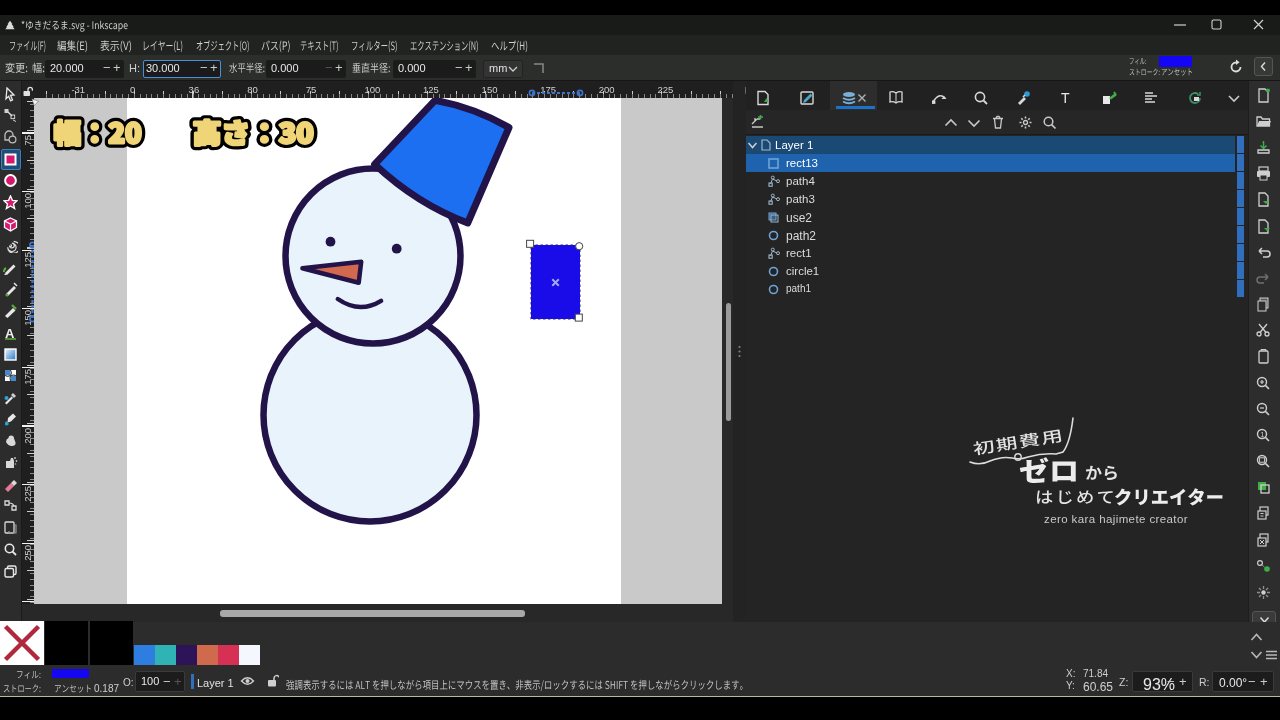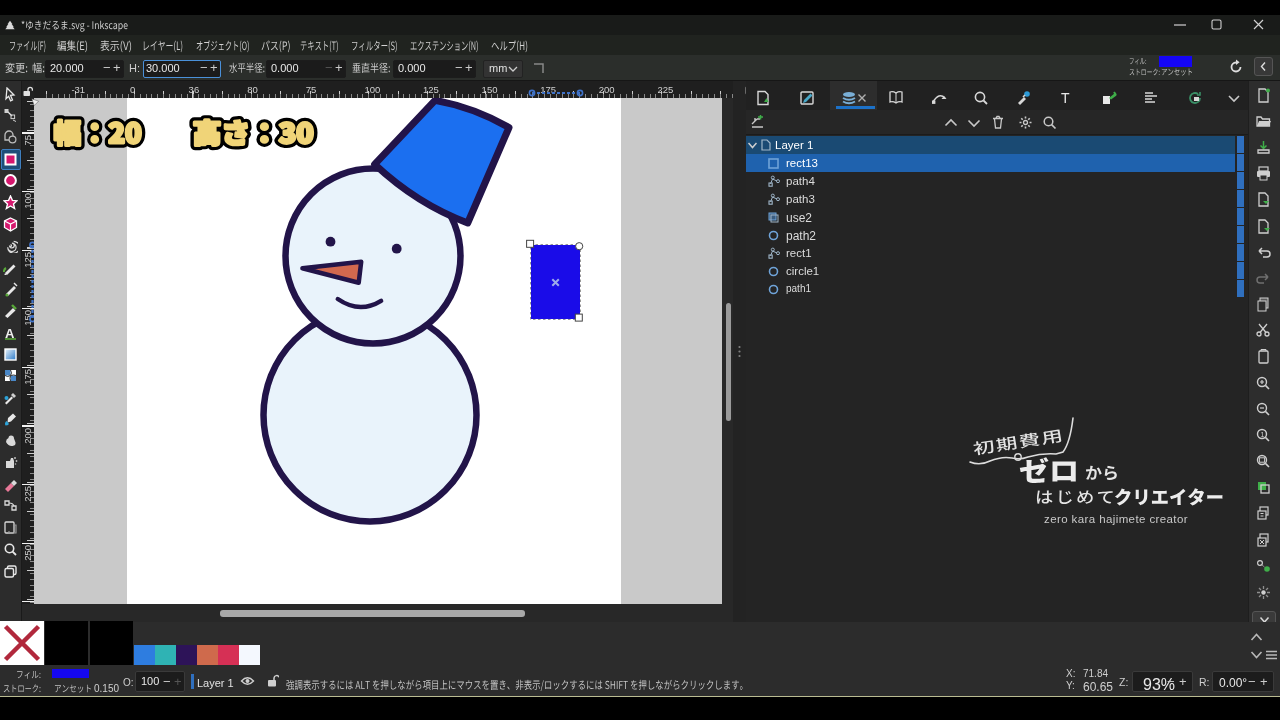--- a/index.html
+++ b/index.html
@@ -599,21 +599,21 @@
 <svg class="" style="position:absolute;left:14px;top:651px;" width="31" height="17" viewBox="0 0 31 17">
       <path fill="#c8c8c8" transform="translate(2,12) scale(0.007627,-0.009500)" d="M861 665Q856 654 853 642Q849 630 846 615Q838 575 825 528Q812 480 793 429Q775 379 751 332Q726 284 697 246Q651 188 595 138Q539 87 467 47Q395 7 303 -22L235 53Q333 78 404 114Q476 149 530 195Q584 241 625 294Q661 339 688 397Q714 455 732 513Q749 572 756 620Q742 620 703 620Q664 620 611 620Q558 620 500 620Q443 620 390 620Q337 620 298 620Q259 620 245 620Q215 620 190 619Q165 618 145 617V705Q159 704 176 702Q193 700 211 700Q229 699 245 699Q257 699 288 699Q319 699 361 699Q404 699 452 699Q501 699 548 699Q596 699 638 699Q679 699 708 699Q737 699 747 699Q758 699 772 700Q786 700 800 704Z M1122 258Q1188 274 1256 300Q1323 326 1382 355Q1442 384 1482 409Q1530 438 1575 473Q1619 509 1657 545Q1695 581 1720 613L1782 553Q1754 522 1711 484Q1669 447 1619 410Q1569 373 1516 341Q1485 322 1444 301Q1403 280 1357 259Q1311 238 1260 219Q1210 199 1160 184ZM1473 364 1556 384V10Q1556 -5 1557 -23Q1557 -40 1558 -55Q1559 -70 1561 -78H1469Q1470 -70 1471 -55Q1472 -40 1472 -23Q1473 -5 1473 10Z M2524 21Q2527 33 2529 48Q2530 62 2530 77Q2530 87 2530 121Q2530 155 2530 205Q2530 254 2530 312Q2530 370 2530 429Q2530 487 2530 538Q2530 589 2530 626Q2530 663 2530 676Q2530 705 2528 725Q2526 744 2525 750H2617Q2617 744 2615 724Q2613 704 2613 676Q2613 662 2613 626Q2613 591 2613 540Q2613 490 2613 432Q2613 375 2613 319Q2613 263 2613 216Q2613 168 2613 137Q2613 106 2613 99Q2660 121 2713 157Q2766 193 2816 241Q2867 289 2905 345L2952 277Q2909 219 2852 166Q2794 113 2732 71Q2670 29 2611 0Q2599 -7 2591 -13Q2582 -19 2577 -23ZM2066 26Q2129 71 2173 135Q2217 199 2240 272Q2251 306 2257 357Q2263 408 2266 466Q2269 523 2269 577Q2270 632 2270 674Q2270 696 2268 714Q2266 731 2263 747H2355Q2354 741 2353 730Q2352 718 2351 704Q2350 690 2350 675Q2350 633 2349 576Q2348 520 2345 458Q2341 397 2335 342Q2330 287 2319 250Q2297 170 2251 99Q2204 28 2141 -25Z M3139 390Q3112 390 3092 410Q3073 429 3073 460Q3073 491 3092 511Q3112 530 3139 530Q3166 530 3186 511Q3205 491 3205 460Q3205 429 3186 410Q3166 390 3139 390ZM3139 -13Q3112 -13 3092 6Q3073 26 3073 56Q3073 88 3092 107Q3112 126 3139 126Q3166 126 3186 107Q3205 88 3205 56Q3205 26 3186 6Q3166 -13 3139 -13Z"></path>
     </svg>
 <svg class="" style="position:absolute;left:1px;top:664.5px;" width="44" height="17" viewBox="0 0 44 17">
       <path fill="#c8c8c8" transform="translate(2,12) scale(0.007200,-0.009500)" d="M800 669Q795 663 788 649Q780 636 775 625Q756 576 725 517Q694 457 656 399Q618 341 576 294Q521 232 455 173Q389 115 316 65Q243 14 164 -22L100 45Q181 77 255 124Q330 172 395 228Q461 285 512 342Q546 381 579 430Q613 478 639 529Q666 579 678 620Q670 620 640 620Q610 620 569 620Q528 620 483 620Q438 620 397 620Q356 620 326 620Q297 620 288 620Q271 620 249 619Q228 618 210 617Q193 616 187 615V706Q194 705 213 704Q231 702 252 701Q273 700 288 700Q299 700 328 700Q357 700 397 700Q438 700 482 700Q526 700 566 700Q607 700 636 700Q665 700 674 700Q699 700 718 702Q738 704 749 708ZM589 347Q630 313 674 272Q717 231 759 188Q801 144 837 105Q873 65 899 33L829 -27Q794 21 745 76Q696 132 641 187Q587 243 532 290Z M1337 88Q1337 102 1337 145Q1337 187 1337 245Q1337 304 1337 369Q1337 433 1337 494Q1337 555 1337 602Q1337 649 1337 670Q1337 691 1335 721Q1333 751 1329 774H1427Q1425 752 1423 722Q1420 692 1420 670Q1420 631 1420 576Q1420 522 1420 460Q1420 399 1421 339Q1421 278 1421 225Q1421 173 1421 137Q1421 100 1421 88Q1421 72 1422 51Q1422 30 1424 8Q1426 -13 1427 -30H1330Q1334 -6 1335 27Q1337 60 1337 88ZM1403 512Q1452 497 1512 477Q1571 456 1633 433Q1695 410 1750 386Q1806 363 1847 342L1813 257Q1770 281 1716 304Q1662 328 1606 351Q1549 374 1496 392Q1444 411 1403 423Z M2146 685Q2176 684 2197 684Q2218 683 2235 683Q2247 683 2279 683Q2311 683 2356 683Q2402 683 2454 683Q2506 683 2557 683Q2609 683 2654 683Q2699 683 2730 683Q2761 683 2772 683Q2788 683 2813 683Q2837 684 2860 685Q2859 667 2859 646Q2858 626 2858 607Q2858 597 2858 568Q2858 538 2858 496Q2858 454 2858 406Q2858 357 2858 309Q2858 261 2858 220Q2858 179 2858 151Q2858 122 2858 114Q2858 103 2858 84Q2858 65 2859 46Q2859 27 2860 12Q2860 -2 2860 -7H2774Q2774 -1 2775 17Q2775 36 2775 59Q2776 83 2776 104Q2776 111 2776 142Q2776 173 2776 219Q2776 264 2776 316Q2776 369 2776 419Q2776 470 2776 512Q2776 554 2776 579Q2776 604 2776 604H2229Q2229 604 2229 580Q2229 555 2229 513Q2229 471 2229 420Q2229 370 2229 318Q2229 266 2229 220Q2229 175 2229 144Q2229 113 2229 104Q2229 91 2229 74Q2229 57 2230 41Q2230 24 2231 11Q2231 -2 2231 -7H2145Q2145 -2 2146 13Q2146 27 2147 46Q2147 65 2147 83Q2147 102 2147 115Q2147 123 2147 152Q2147 181 2147 223Q2147 265 2147 314Q2147 362 2147 410Q2147 459 2147 500Q2147 542 2147 570Q2147 599 2147 607Q2147 625 2147 646Q2147 667 2146 685ZM2808 129V51H2190V129Z M3102 433Q3117 432 3139 431Q3161 429 3187 429Q3214 428 3241 428Q3257 428 3291 428Q3324 428 3369 428Q3414 428 3465 428Q3515 428 3566 428Q3616 428 3662 428Q3707 428 3740 428Q3773 428 3789 428Q3827 428 3854 430Q3881 432 3897 433V335Q3882 336 3853 338Q3823 340 3790 340Q3774 340 3740 340Q3706 340 3661 340Q3617 340 3566 340Q3515 340 3465 340Q3414 340 3369 340Q3325 340 3291 340Q3257 340 3241 340Q3200 340 3163 338Q3126 337 3102 335Z M4872 625Q4865 615 4859 600Q4853 584 4849 572Q4836 522 4811 463Q4786 403 4751 343Q4716 282 4671 228Q4603 145 4508 76Q4414 8 4273 -44L4201 21Q4293 48 4366 87Q4439 125 4497 172Q4555 219 4600 272Q4639 318 4671 373Q4704 428 4727 484Q4750 539 4760 584H4389L4421 656Q4433 656 4466 656Q4499 656 4541 656Q4584 656 4626 656Q4668 656 4699 656Q4731 656 4740 656Q4760 656 4777 658Q4794 661 4805 666ZM4537 777Q4524 757 4512 734Q4500 712 4493 698Q4463 643 4418 580Q4373 516 4311 454Q4249 392 4168 338L4099 390Q4164 428 4215 473Q4266 518 4304 564Q4343 610 4370 652Q4397 694 4413 728Q4421 741 4431 764Q4440 788 4444 807Z M5139 390Q5112 390 5092 410Q5073 429 5073 460Q5073 491 5092 511Q5112 530 5139 530Q5166 530 5186 511Q5205 491 5205 460Q5205 429 5186 410Q5166 390 5139 390ZM5139 -13Q5112 -13 5092 6Q5073 26 5073 56Q5073 88 5092 107Q5112 126 5139 126Q5166 126 5186 107Q5205 88 5205 56Q5205 26 5186 6Q5166 -13 5139 -13Z"></path>
     </svg>
 <div class="abs" style="left:51.5px;top:653.5px;width:37px;height:9px;background:#1507f0"></div>
 <svg class="" style="position:absolute;left:51.5px;top:664.5px;" width="44" height="17" viewBox="0 0 44 17">
       <path fill="#c4c4c4" transform="translate(2,12) scale(0.007600,-0.009500)" d="M931 676Q925 669 918 659Q910 649 904 640Q885 606 847 556Q810 507 761 455Q712 404 655 364L589 417Q624 437 657 466Q691 494 720 526Q750 557 773 587Q795 618 808 641Q792 641 757 641Q721 641 673 641Q624 641 569 641Q514 641 460 641Q406 641 359 641Q312 641 280 641Q248 641 238 641Q210 641 182 640Q154 638 124 635V726Q150 722 180 720Q210 717 238 717Q248 717 281 717Q314 717 362 717Q409 717 465 717Q521 717 576 717Q632 717 681 717Q730 717 765 717Q799 717 812 717Q822 717 835 718Q849 718 862 720Q875 722 882 723ZM532 544Q532 463 527 392Q522 321 507 259Q492 197 461 144Q431 92 380 46Q329 1 253 -37L179 23Q200 30 224 41Q248 53 269 68Q328 103 363 147Q398 191 415 242Q433 294 440 352Q446 409 446 471Q446 490 445 507Q445 524 442 544Z M1227 733Q1254 715 1289 688Q1324 662 1360 632Q1397 603 1429 575Q1461 547 1482 526L1419 463Q1400 482 1370 510Q1340 538 1304 568Q1268 599 1233 626Q1198 654 1170 672ZM1141 63Q1229 76 1301 99Q1374 122 1434 151Q1494 180 1541 209Q1618 257 1683 320Q1748 382 1797 449Q1846 516 1875 577L1923 492Q1889 430 1839 366Q1789 302 1726 243Q1663 184 1587 136Q1537 105 1478 75Q1418 45 1348 21Q1277 -4 1194 -19Z M2306 129Q2306 151 2306 194Q2306 236 2306 289Q2306 342 2306 399Q2306 456 2306 511Q2306 565 2306 610Q2306 654 2306 681Q2306 696 2305 711Q2305 727 2303 743Q2302 758 2299 773H2394Q2390 751 2388 727Q2387 703 2387 681Q2387 655 2387 613Q2387 570 2387 519Q2387 467 2387 413Q2387 359 2387 308Q2387 257 2387 216Q2387 175 2387 150Q2387 116 2398 96Q2410 76 2441 67Q2472 59 2532 59Q2590 59 2642 62Q2694 65 2744 72Q2794 79 2844 88L2840 2Q2796 -4 2747 -9Q2698 -14 2643 -16Q2589 -18 2526 -18Q2457 -18 2413 -9Q2369 0 2346 18Q2323 37 2314 64Q2306 92 2306 129ZM2886 575Q2881 568 2874 556Q2867 545 2862 535Q2844 504 2821 467Q2799 429 2772 390Q2745 350 2716 313Q2686 275 2657 244L2587 286Q2625 320 2660 364Q2695 409 2723 451Q2750 494 2765 524Q2759 523 2724 515Q2690 508 2637 497Q2584 487 2519 474Q2454 461 2387 447Q2320 434 2259 421Q2197 409 2149 399Q2101 389 2075 384L2060 467Q2087 471 2135 478Q2183 486 2244 498Q2304 509 2371 522Q2437 535 2502 548Q2566 560 2622 572Q2678 583 2718 591Q2758 600 2774 603Q2790 607 2805 611Q2819 616 2827 621Z M3483 576Q3490 561 3501 532Q3512 502 3524 469Q3537 436 3547 406Q3557 377 3562 360L3488 334Q3484 351 3474 380Q3465 409 3453 442Q3441 476 3429 505Q3417 534 3410 551ZM3845 520Q3840 505 3837 493Q3833 480 3830 470Q3810 388 3776 309Q3742 231 3688 163Q3619 75 3533 16Q3446 -43 3362 -75L3296 -8Q3354 10 3413 40Q3473 70 3526 112Q3580 154 3621 205Q3657 249 3685 304Q3714 359 3733 421Q3752 483 3759 547ZM3251 526Q3259 509 3271 480Q3283 451 3297 416Q3310 382 3322 351Q3335 319 3342 300L3266 272Q3260 291 3249 323Q3237 356 3223 391Q3209 426 3197 455Q3184 484 3177 497Z M4337 88Q4337 102 4337 145Q4337 187 4337 245Q4337 304 4337 369Q4337 433 4337 494Q4337 555 4337 602Q4337 649 4337 670Q4337 691 4335 721Q4333 751 4329 774H4427Q4425 752 4423 722Q4420 692 4420 670Q4420 631 4420 576Q4420 522 4420 460Q4420 399 4421 339Q4421 278 4421 225Q4421 173 4421 137Q4421 100 4421 88Q4421 72 4422 51Q4422 30 4424 8Q4426 -13 4427 -30H4330Q4334 -6 4335 27Q4337 60 4337 88ZM4403 512Q4452 497 4512 477Q4571 456 4633 433Q4695 410 4750 386Q4806 363 4847 342L4813 257Q4770 281 4716 304Q4662 328 4606 351Q4549 374 4496 392Q4444 411 4403 423Z"></path>
     </svg>
-<div class="lat" style="left:94px;top:668px;font-size:10px;color:#cfcfcf">0.150</div>
+<div class="lat" style="left:94px;top:668px;font-size:10px;color:#cfcfcf">0.187</div>
 <div class="lat" style="left:123px;top:661.5px;font-size:10px;color:#cfcfcf">O:</div>
 <div class="abs" style="left:135px;top:655.5px;width:50px;height:21px;background:#1c1c1c;border:1px solid #3a3a3a;border-radius:2px"></div>
 <div class="lat" style="left:141px;top:660px;font-size:11px;color:#e8e8e8">100</div>
 <div class="lat" style="left:163px;top:659px;font-size:13px;color:#ccc">−</div>
 <div class="lat" style="left:174px;top:659px;font-size:13px;color:#555">+</div>
 <div class="abs" style="left:191px;top:659px;width:2.5px;height:15px;background:#2f6fbe"></div>
 <div class="lat" style="left:197px;top:662px;font-size:11px;color:#e0e0e0">Layer 1</div>
 <svg class="abs" style="left:240px;top:659px" width="15" height="14" viewBox="0 0 15 14">
       <path d="M1.5 7 Q7.5 0.5 13.5 7 Q7.5 13.5 1.5 7 Z" fill="none" stroke="#cfcfcf" stroke-width="1.4"></path>
       <circle cx="7.5" cy="7" r="2" fill="#cfcfcf"></circle>

